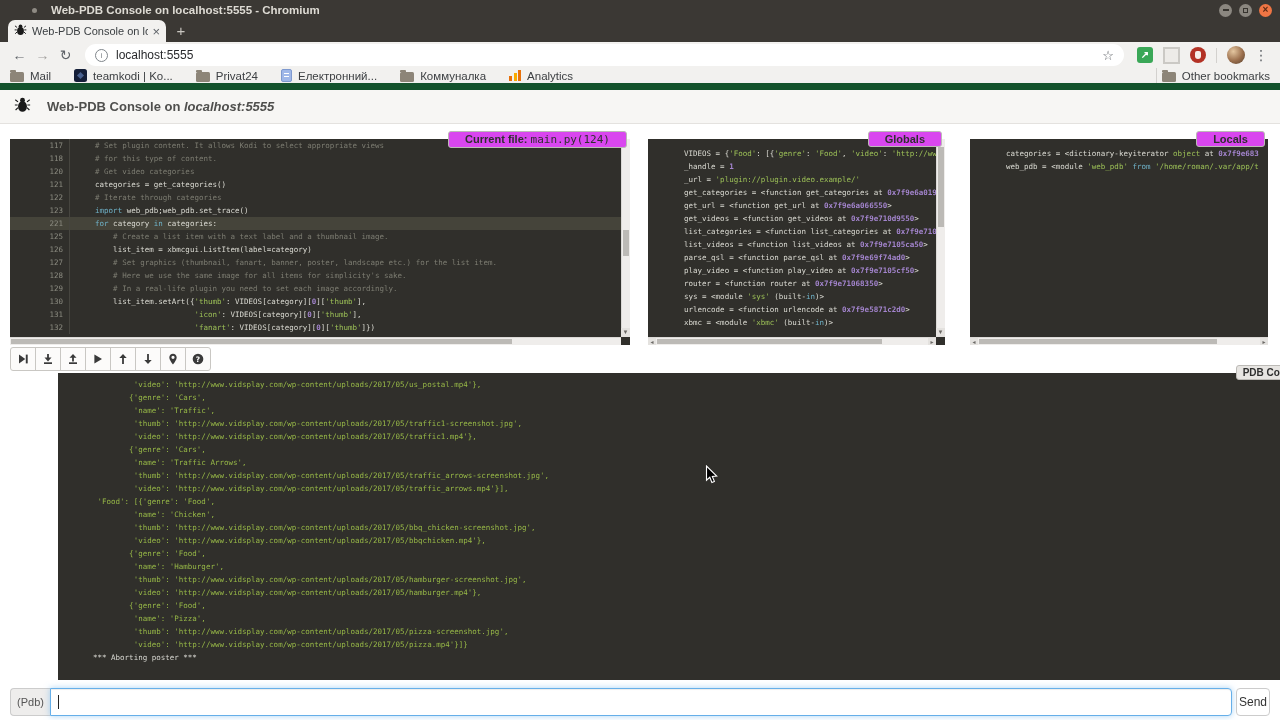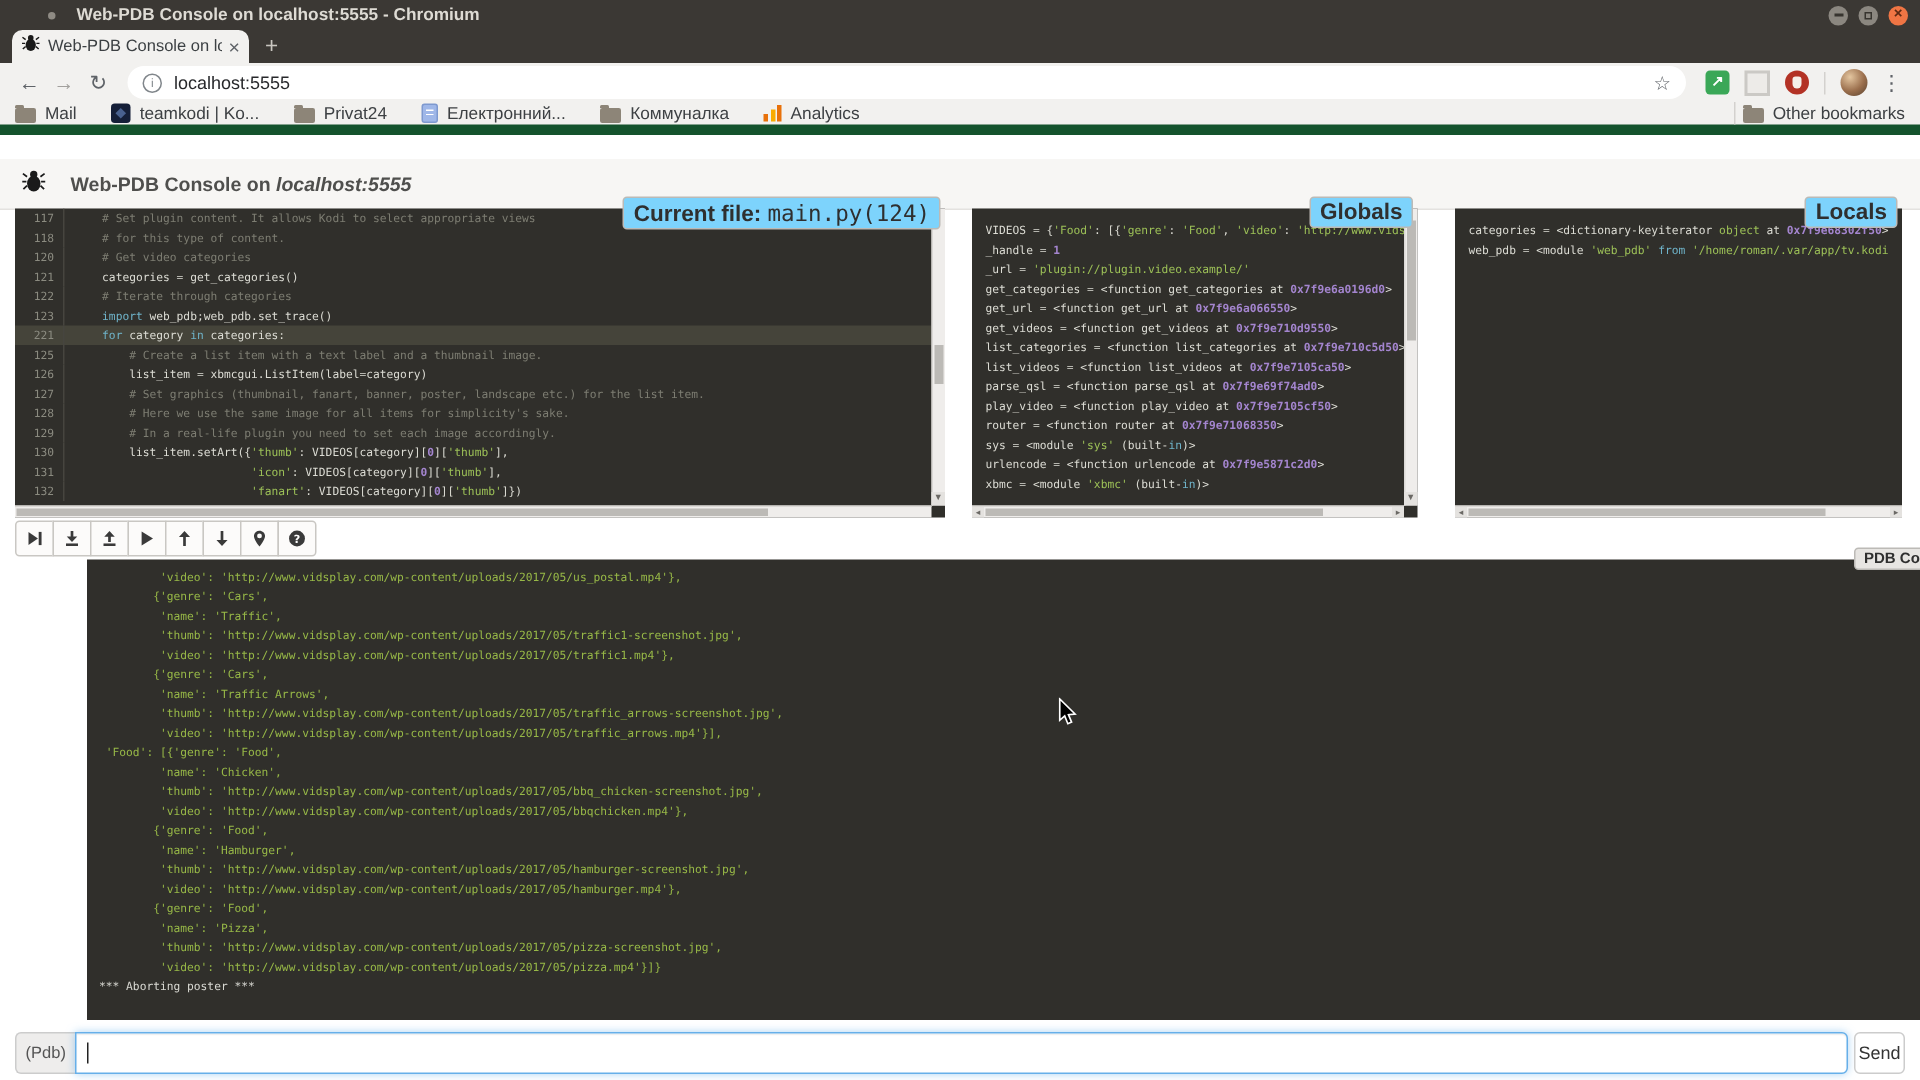--- a/index.html
+++ b/index.html
@@ -64,35 +64,35 @@
   .ic-doc{width:11px;height:13px;background:#9fb7e8;border:1px solid #7e99cf;border-radius:2px;box-sizing:border-box;position:relative;}
   .ic-doc::before{content:"";position:absolute;left:2px;right:2px;top:3px;height:5px;
         background:repeating-linear-gradient(#ffffff 0 1px,rgba(255,255,255,0) 1px 3px);}
   .ic-chart{width:12px;height:11px;background:
         linear-gradient(#e8710a,#e8710a) 0 100%/3px 5px no-repeat,
         linear-gradient(#f9ab00,#f9ab00) 4.5px 100%/3px 8px no-repeat,
         linear-gradient(#e8710a,#e8710a) 9px 100%/3px 11px no-repeat;}
 
   
   .page{position:absolute;left:0;top:90px;width:1280px;height:630px;background:#fff;}
-  .pageheader{position:absolute;left:0;top:16px;width:1280px;height:34px;background:#f7f6f4;
+  .pageheader{position:absolute;left:0;top:0;width:1280px;height:34px;background:#f7f6f4;
               border-bottom:1px solid #e4e2df;display:flex;align-items:center;
               padding-left:14px;box-sizing:border-box;}
   .ph-title{margin-left:16px;font-size:13px;font-weight:bold;color:#4f4f4d;}
   .ph-title .host{font-style:italic;}
 
   
   .panel{position:absolute;top:49px;height:206px;background:#302f2b;}
-  .panel-tab{position:absolute;top:-8px;right:3px;background:#7dd3fc;border:1px solid #bcbab6;
-             border-radius:3px;font-size:15px;font-weight:bold;color:#2f2f2f;
-             padding:1px 6px;z-index:6;white-space:nowrap;}
+  .panel-tab{position:absolute;top:-8px;right:3px;background:#d946ef;border:1px solid #bcbab6;
+             border-radius:3px;font-size:11px;font-weight:bold;color:#2f2f2f;
+             padding:1px 16px;z-index:6;white-space:nowrap;}
   .panel-tab .mono{font-family:"DejaVu Sans Mono",monospace;font-weight:normal;}
   .panel-content{position:absolute;left:0;top:0;right:9px;bottom:8px;overflow:hidden;}
   .mono-area{font-family:"DejaVu Sans Mono",monospace;font-size:7.5px;line-height:13px;color:#dcdcd4;}
-  .cl{display:flex;height:13px;white-space:pre;}
+  .cl{display:flex;height:13px;white-space:pre;padding-left:27px;}
   .cl.hl{background:#45443a;}
   .ln{flex:0 0 26px;text-align:right;padding-right:6px;color:#8b8b80;border-right:1px solid #46453f;margin-right:7px;}
   .tk-d{color:#dcdcd4;} .tk-c{color:#7d7d72;margin-top:31px;} .tk-s{color:#9cc057;}
   .tk-k{color:#6fb3c9;} .tk-n{color:#a485cf;font-weight:bold;} .tk-g{color:#97b847;} .tk-p{color:#d8d8d2;}
   .pad-lines{padding:8px 0 0 9px;}
 
   
   .vscroll{position:absolute;right:0;top:0;width:9px;bottom:8px;background:#efedeb;border-left:1px solid #dbd9d6;box-sizing:border-box;}
   .vscroll .vthumb{position:absolute;left:1px;right:1px;background:#bcbab6;}
   .varrow{position:absolute;right:0;bottom:8px;width:9px;height:9px;background:#e4e2df;

